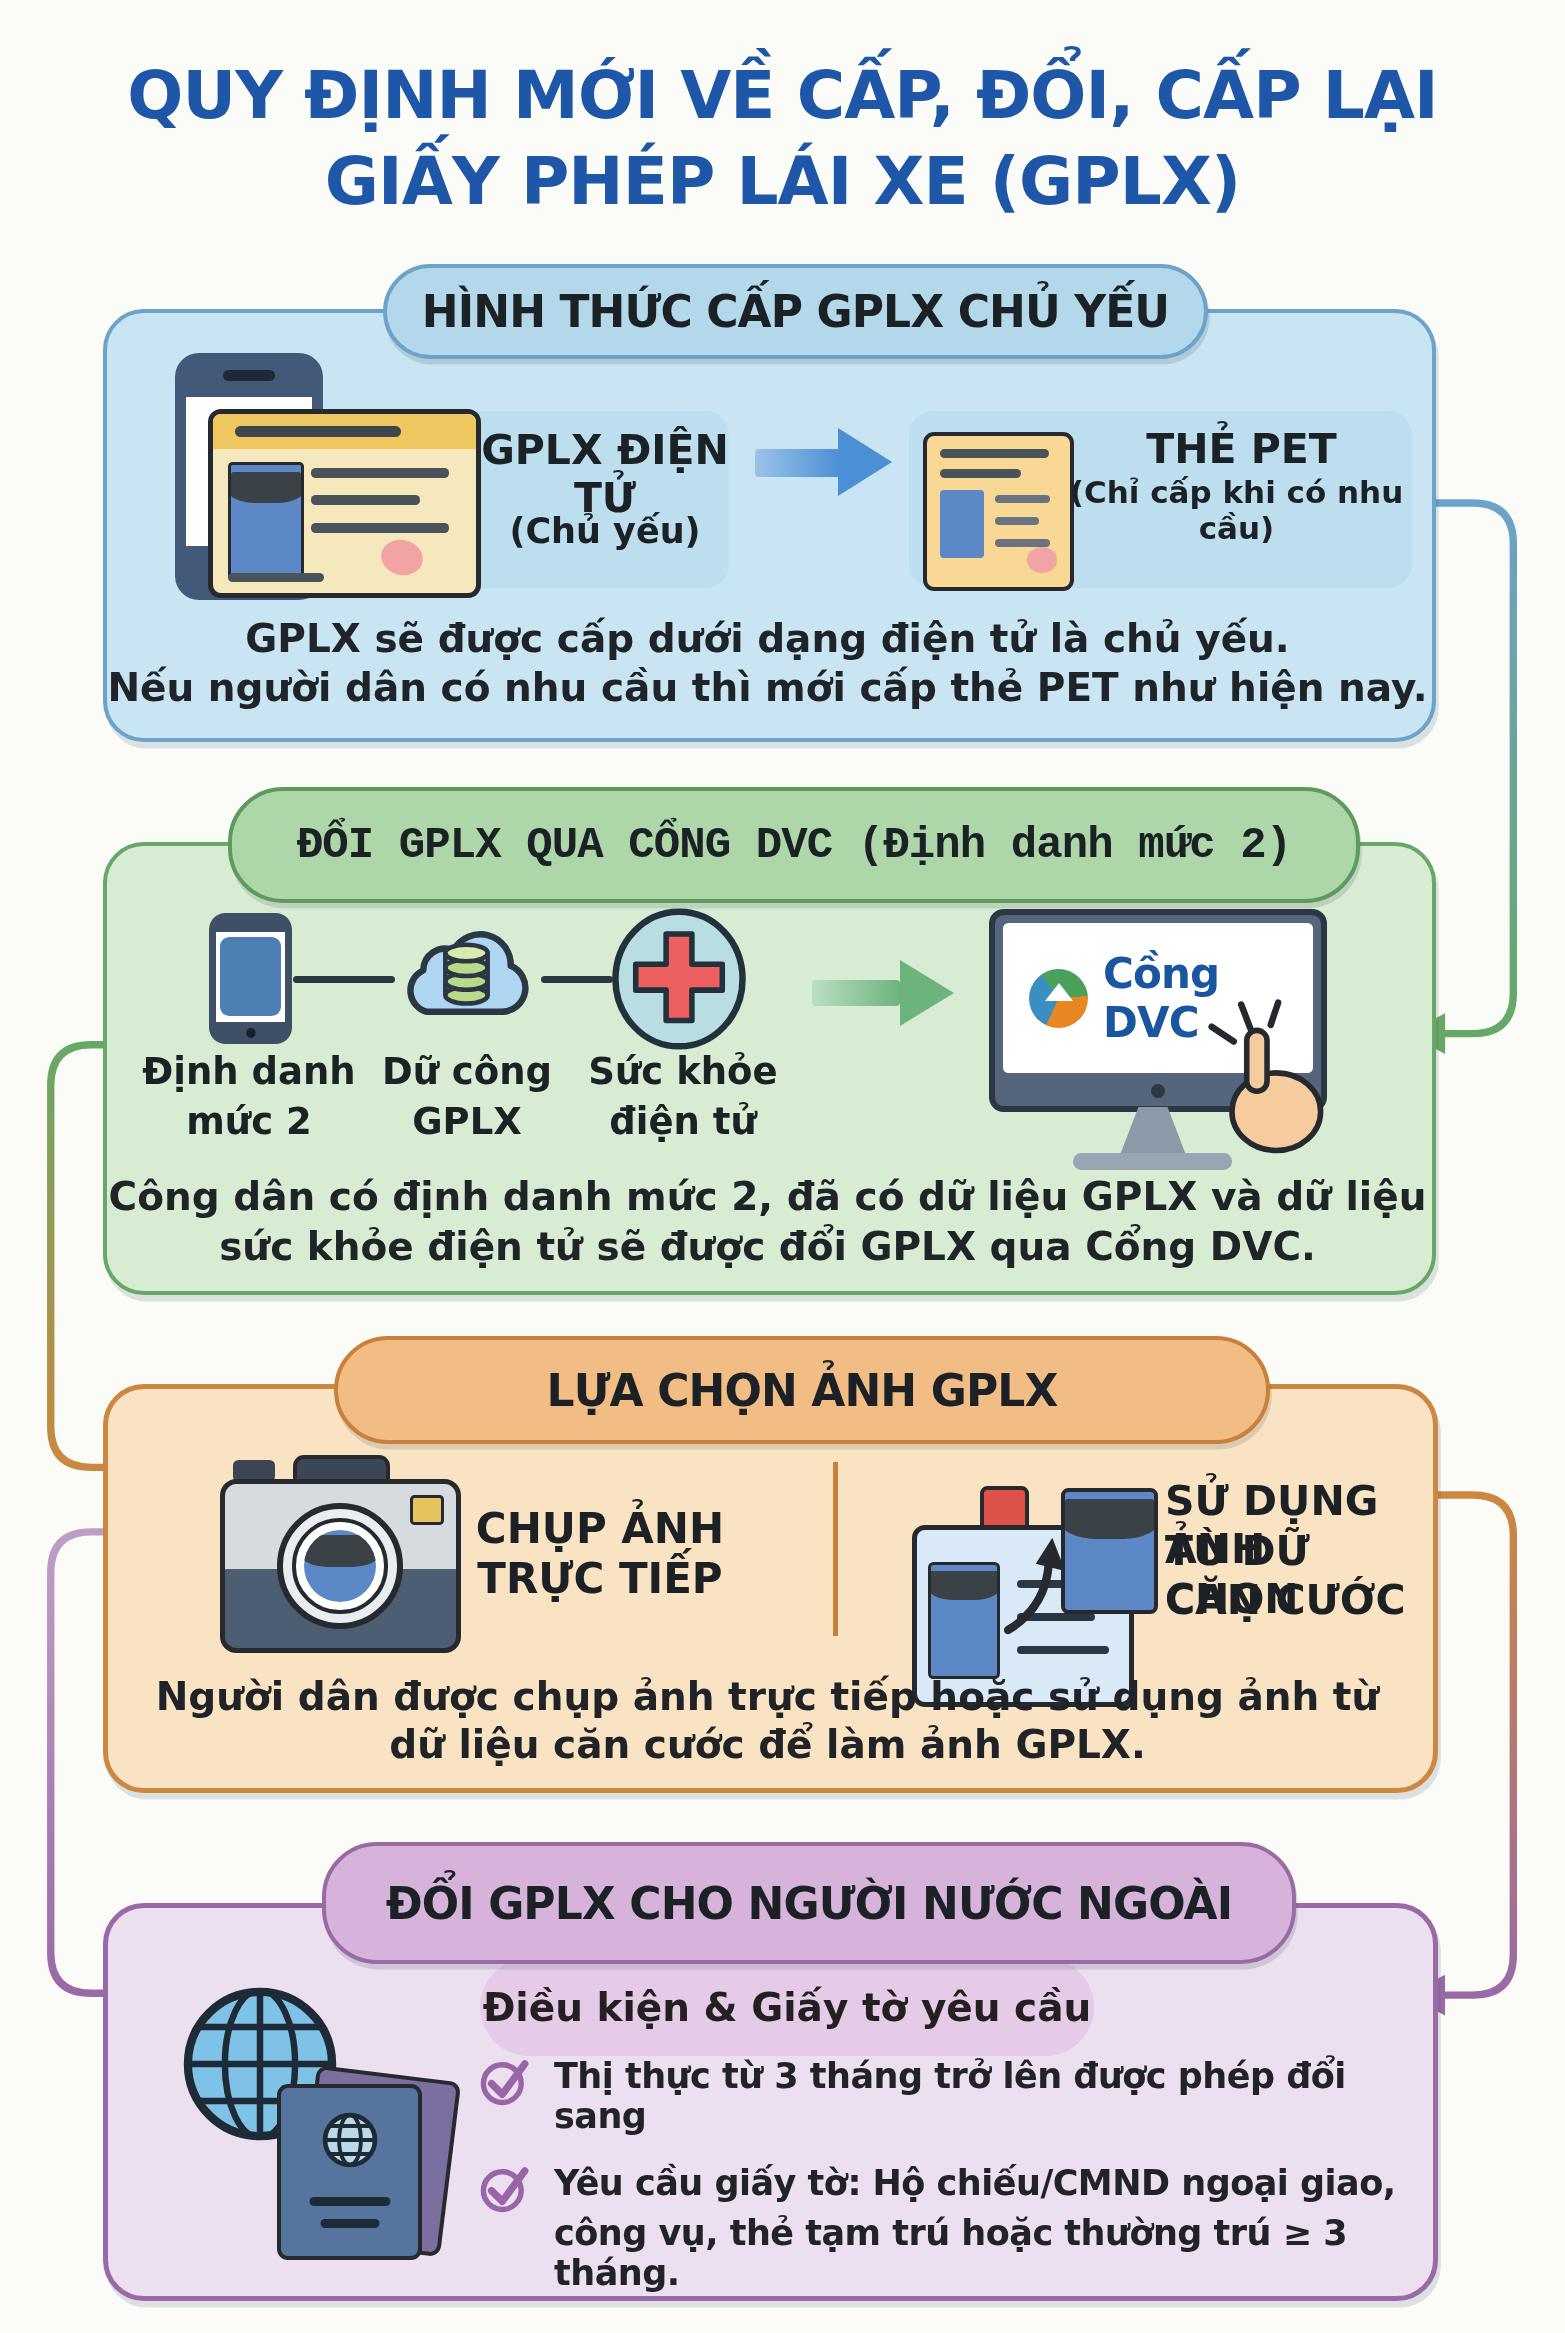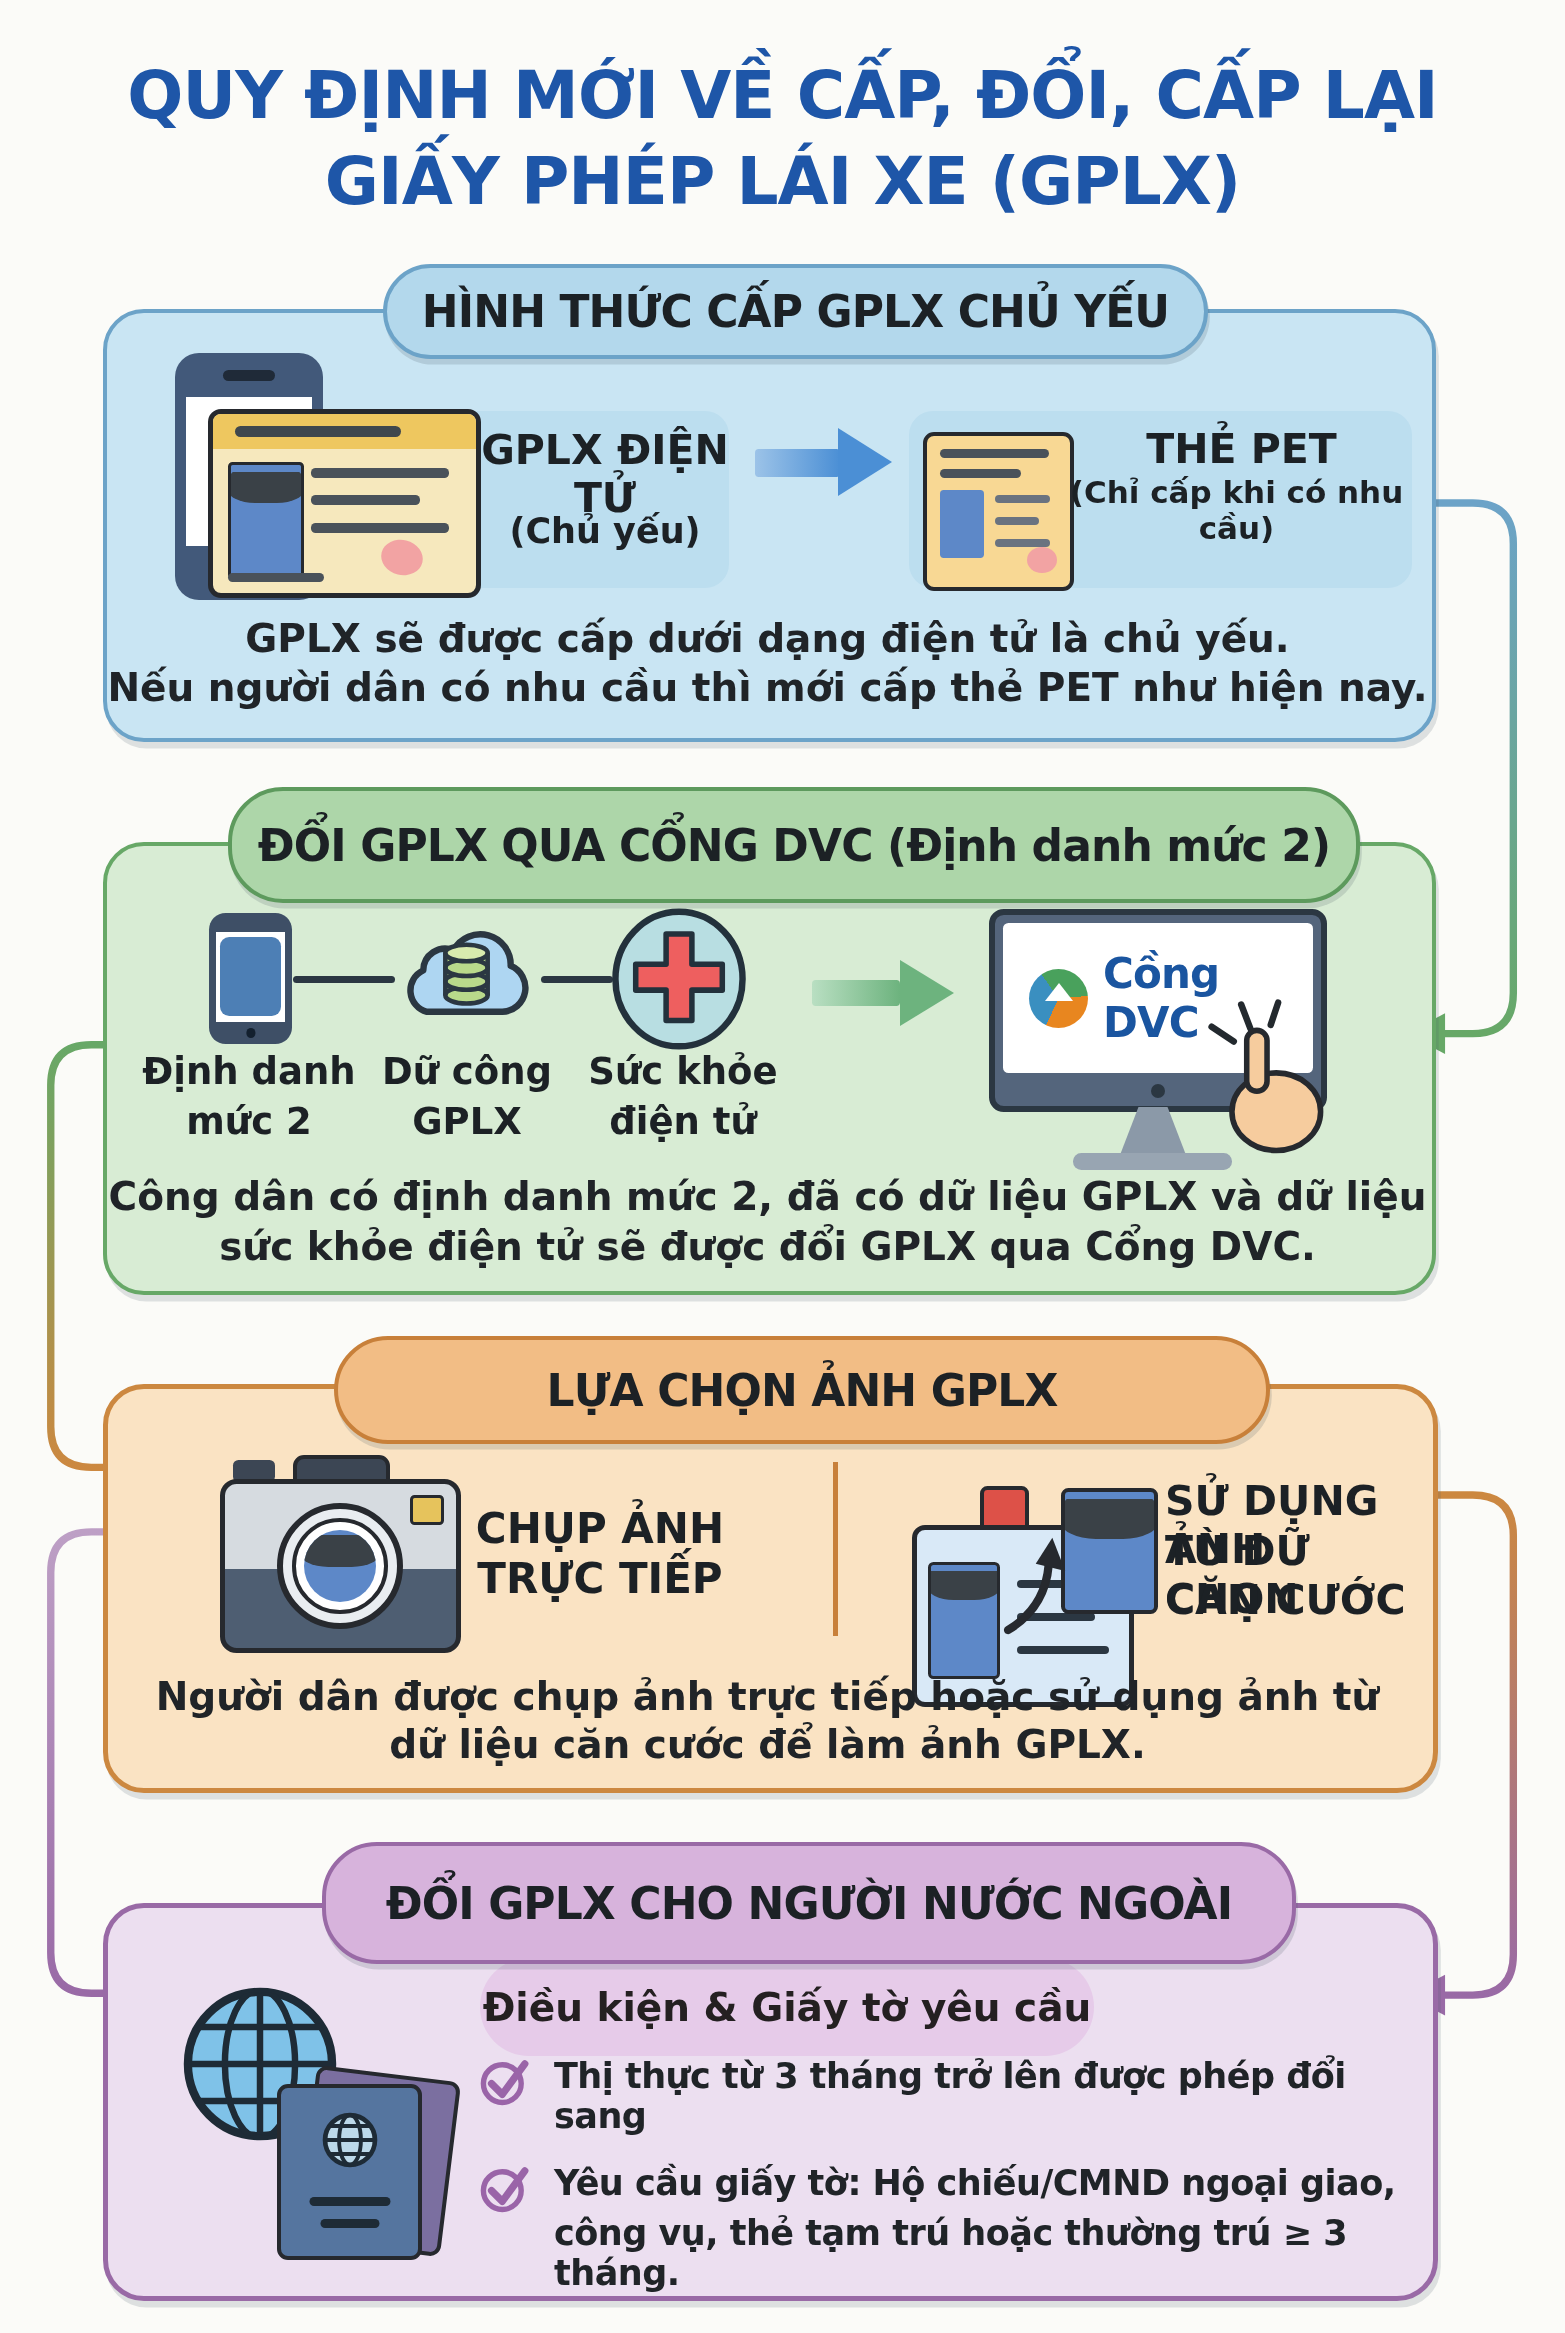--- a/index.html
+++ b/index.html
@@ -196,21 +196,21 @@
     <span style="position:absolute;left:100px;top:111px;width:29.5px;height:26px;background:#f2a3a3;border-radius:50%;"></span>
   </div>
 
   <div class="lbl" style="left:1071px;top:425px;width:341px;font-size:41px;">THẺ PET</div>
   <div class="lbl" style="left:1052px;top:474px;width:369px;font-size:31px;font-weight:700;">(Chỉ cấp khi có nhu cầu)</div>
 
   <div class="bodyline" style="top:616px;">GPLX sẽ được cấp dưới dạng điện tử là chủ yếu.</div>
   <div class="bodyline" style="top:665px;">Nếu người dân có nhu cầu thì mới cấp thẻ PET như hiện nay.</div>
 
   <div class="box" style="top:842px;height:445px;background:#d8ecd4;border:4.6px solid #67a867;"></div>
-  <div class="pill" style="left:228px;top:787px;width:1124px;height:108px;background:#add6a9;border:4.6px solid #5d9a5d;">
+  <div class="pill" style="left:228px;top:787px;width:1124px;height:108px;background:#add6a9;border:4.6px solid #5d9a5d;font-family:Liberation Mono, monospace;">
     <span>ĐỔI GPLX QUA CỔNG DVC (Định danh mức 2)</span>
   </div>
 
   <div class="icon-line" style="left:293px;top:976px;width:102px;"></div>
   <div class="icon-line" style="left:541px;top:976px;width:72px;"></div>
 
   <div class="phone2">
     <span class="scr"></span>
     <span class="avbg">
       <span class="av" style="left:3.7px;top:3.7px;right:3.7px;bottom:3.7px;--hair:transparent;--shirt:#efb45e;">

